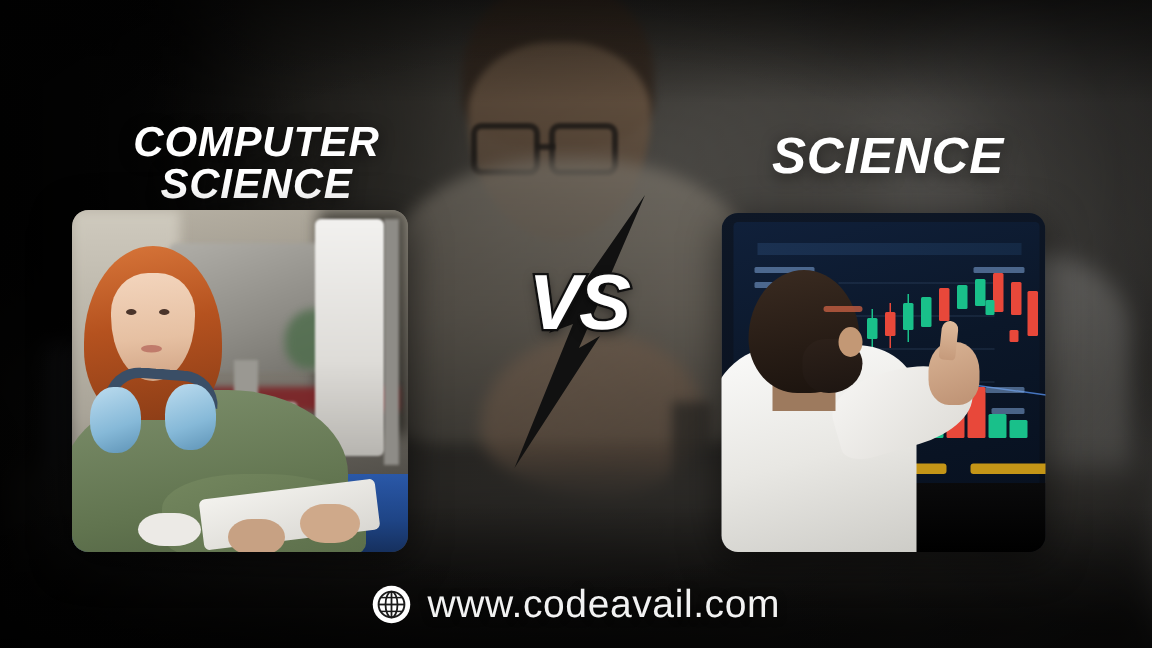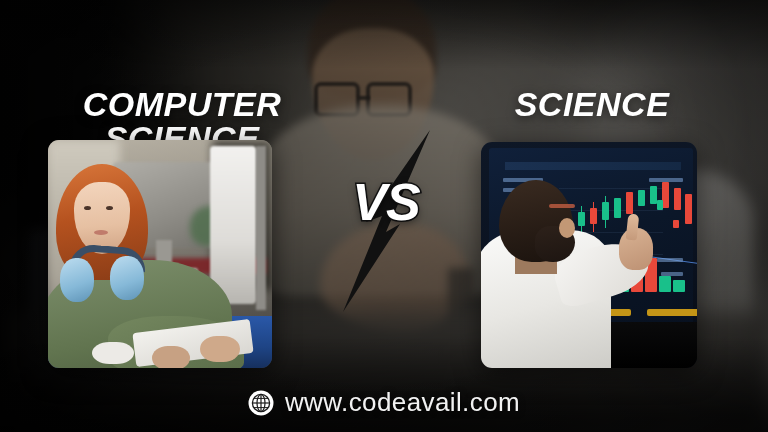--- a/index.html
+++ b/index.html
@@ -110,21 +110,21 @@
     position:absolute;
     color:#ffffff;
     font-family:"Liberation Sans", sans-serif;
     font-weight:bold; font-style:italic;
     letter-spacing:.5px;
     line-height:1.02;
     text-align:center;
     text-shadow:0 2px 10px rgba(0,0,0,.55);
     white-space:pre-line;
   }
-  #title-left  { left:40px;  top:52px;  width:284px; font-size:34px; }
+  #title-left  { left:29px;  top:52px;  width:284px; font-size:28px; }
   #title-right { right:34px; top:52px;  width:284px; font-size:34px; }
   .title .l2 { display:block; }
 
   
   .card {
     position:absolute;
     border-radius:11px;
     overflow:hidden;
     box-shadow:0 6px 26px rgba(0,0,0,.55);
   }

